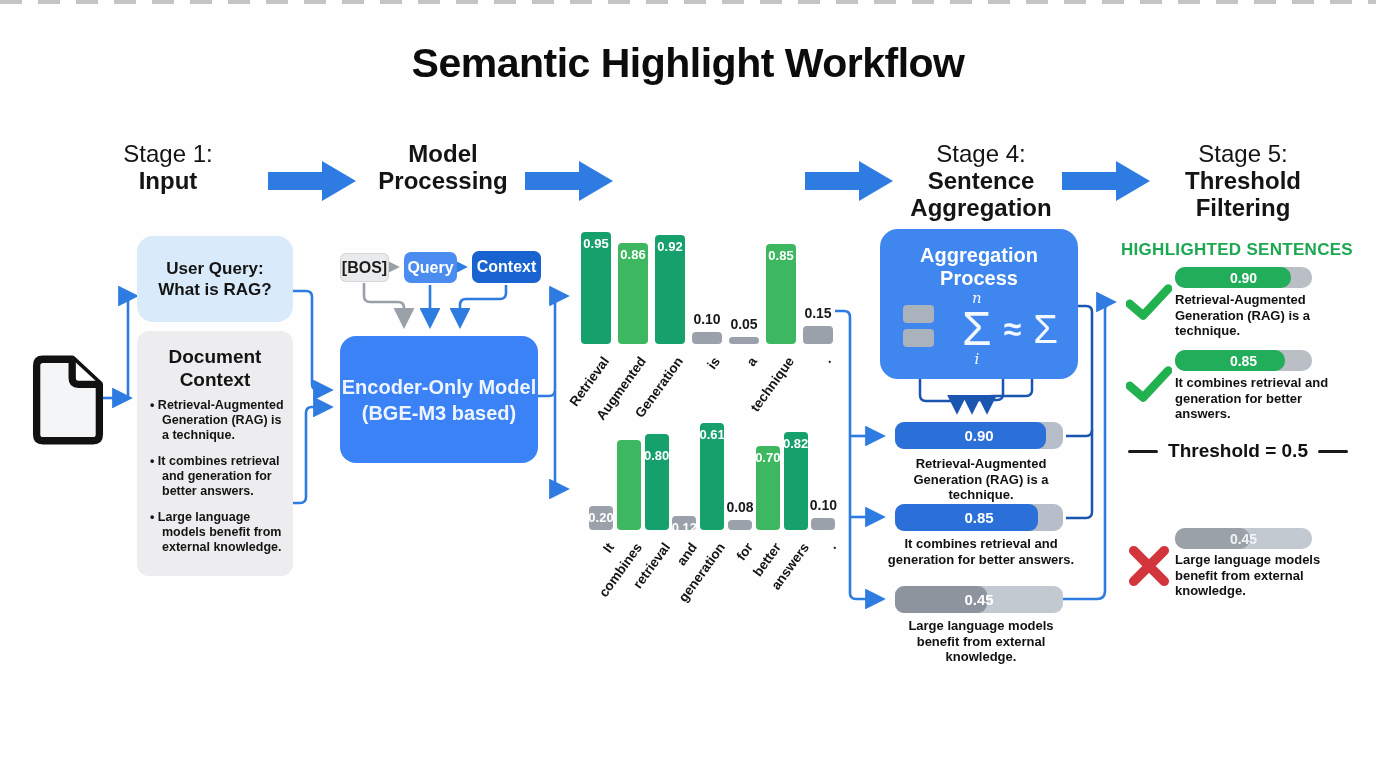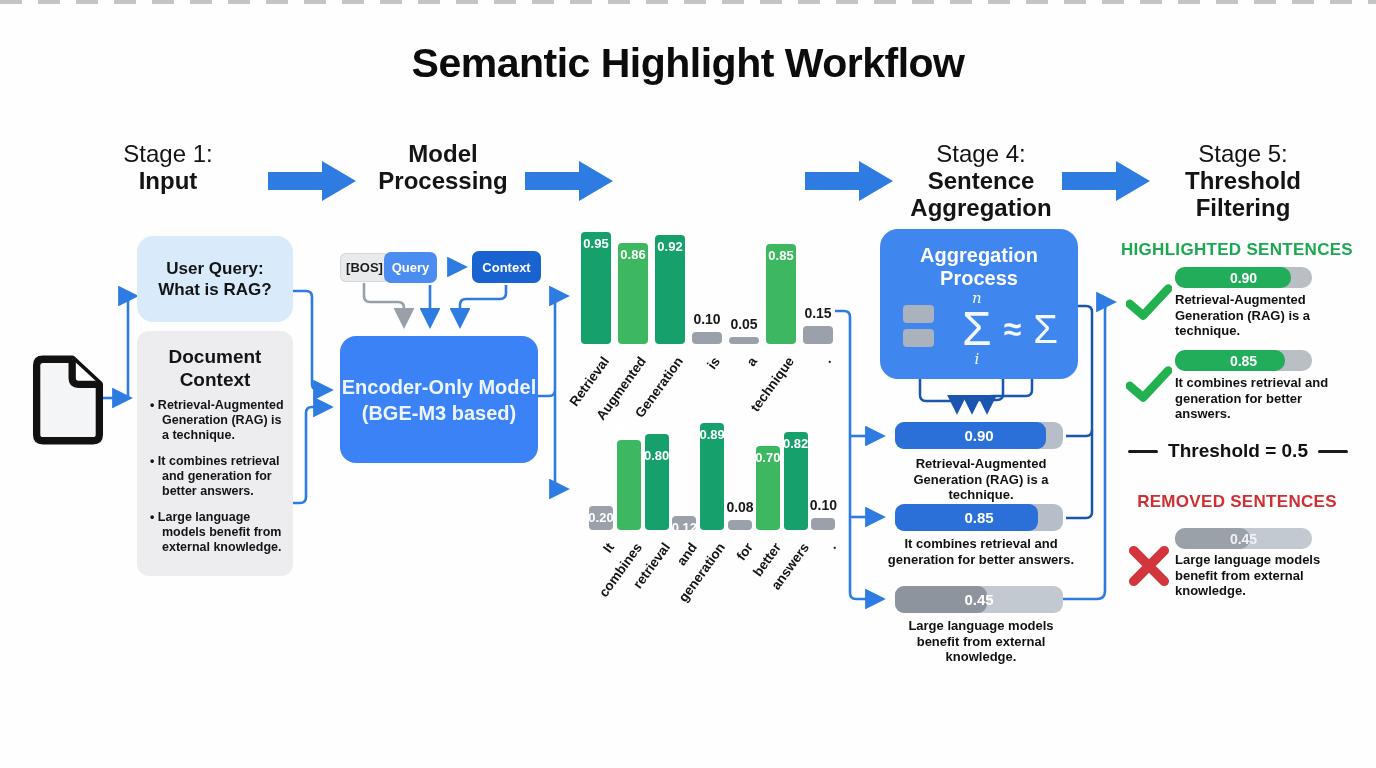--- a/index.html
+++ b/index.html
@@ -18,25 +18,25 @@
   
   .uqbox{left:137px;top:236px;width:156px;height:86px;background:#d9eafb;border-radius:16px;
     display:flex;align-items:center;justify-content:center;text-align:center;
     font-size:17px;font-weight:700;line-height:21px;}
   .dcbox{left:137px;top:331px;width:156px;height:245px;background:#ededef;border-radius:12px;}
   .dctitle{left:137px;top:345px;width:156px;text-align:center;font-size:19px;font-weight:700;line-height:23px;}
   .dcbullets{left:150px;top:398px;width:134px;font-size:12.5px;font-weight:700;line-height:15px;}
   .dcbullets div{margin-bottom:11px;padding-left:12px;text-indent:-12px;}
   .dcbullets div::before{content:"•  ";}
   
-  .tok{display:flex;align-items:center;justify-content:center;font-weight:700;font-size:13px;
+  .tok{display:flex;align-items:center;justify-content:center;font-weight:700;font-size:16px;
        border-radius:6px;}
   .tok-bos{left:340px;top:253px;width:49px;height:29px;background:#e9eaec;color:#1c1c1c;
            box-shadow:0 0 0 1px #d4d6d9 inset;}
-  .tok-query{left:384px;top:252px;width:53px;height:31px;background:#4a8cf0;color:#fff;border-radius:7px;}
+  .tok-query{left:404px;top:252px;width:53px;height:31px;background:#4a8cf0;color:#fff;border-radius:7px;}
   .tok-context{left:472px;top:251px;width:69px;height:32px;background:#1863cf;color:#fff;border-radius:7px;}
   .encbox{left:340px;top:336px;width:198px;height:127px;background:#3b82f6;border-radius:16px;
     display:flex;align-items:center;justify-content:center;text-align:center;color:#eef5ff;
     font-size:20px;font-weight:700;line-height:26px;}
   
   .chart{left:0;top:0;width:1376px;height:768px;pointer-events:none;}
   .tbar{position:absolute;border-radius:4px;}
   .tlab{position:absolute;text-align:center;font-weight:700;}
   .tlab.in{color:#fff;font-size:13px;}
   .tlab.out{color:#16181a;font-size:14px;}
@@ -200,21 +200,21 @@
       <div class="tbar" style="left: 616.8px; top: 440px; width: 24px; height: 90px; background: rgb(62, 184, 96);"></div>
       <div class="tlab in" style="left: 612.8px; top: 420px; width: 32px;">0.75</div>
       <div class="tcat" style="left: 542.8px; top: 540px;">combines</div>
       <div class="tbar" style="left: 644.6px; top: 434px; width: 24px; height: 96px; background: rgb(22, 160, 107);"></div>
       <div class="tlab in" style="left: 640.6px; top: 448px; width: 32px;">0.80</div>
       <div class="tcat" style="left: 570.6px; top: 540px;">retrieval</div>
       <div class="tbar" style="left: 672.4px; top: 515.6px; width: 24px; height: 14.4px; background: rgb(154, 161, 170);"></div>
       <div class="tlab in" style="left: 668.4px; top: 519.6px; width: 32px;">0.12</div>
       <div class="tcat" style="left: 598.4px; top: 540px;">and</div>
       <div class="tbar" style="left: 700.2px; top: 423.2px; width: 24px; height: 106.8px; background: rgb(22, 160, 107);"></div>
-      <div class="tlab in" style="left: 696.2px; top: 427.2px; width: 32px;">0.89</div>
+      <div class="tlab in" style="left: 696.2px; top: 427.2px; width: 32px;">0.61</div>
       <div class="tcat" style="left: 626.2px; top: 540px;">generation</div>
       <div class="tbar" style="left: 728px; top: 520.4px; width: 24px; height: 9.6px; background: rgb(154, 161, 170);"></div>
       <div class="tlab out" style="left: 720px; top: 499.4px; width: 40px;">0.08</div>
       <div class="tcat" style="left: 654px; top: 540px;">for</div>
       <div class="tbar" style="left: 755.8px; top: 446px; width: 24px; height: 84px; background: rgb(62, 184, 96);"></div>
       <div class="tlab in" style="left: 751.8px; top: 450px; width: 32px;">0.70</div>
       <div class="tcat" style="left: 681.8px; top: 540px;">better</div>
       <div class="tbar" style="left: 783.6px; top: 431.6px; width: 24px; height: 98.4px; background: rgb(22, 160, 107);"></div>
       <div class="tlab in" style="left: 779.6px; top: 435.6px; width: 32px;">0.82</div>
       <div class="tcat" style="left: 709.6px; top: 540px;">answers</div>
@@ -276,21 +276,20 @@
     <path d="M4,22 L18,34 L44,6" fill="none" stroke="#21b14e" stroke-width="9" stroke-linecap="round" stroke-linejoin="round"></path>
   </svg>
   <div class="abs z2 s5text" style="top:375px">It combines retrieval and generation for better answers.</div>
 
   <div class="abs z2 thresh">
     <div class="tl"></div>
     <div class="tt">Threshold = 0.5</div>
     <div class="tl"></div>
   </div>
 
-  <div class="abs z2 remhdr">REMOVED SENTENCES</div>
 
   <div class="abs z2 s5bar" style="top:528px;background:#c3c9d0">
     <div class="s5fill" style="background: rgb(154, 161, 169); width: 55%;"></div>
     <div class="s5val" style="color:#f2f3f5">0.45</div>
   </div>
   <svg class="abs z2" style="left:1128px;top:545px" width="42" height="42" viewBox="0 0 44 44">
     <path d="M6,6 L38,38 M38,6 L6,38" fill="none" stroke="#d3353d" stroke-width="10" stroke-linecap="round"></path>
   </svg>
   <div class="abs z2 s5text" style="top:552px">Large language models benefit from external knowledge.</div>
 </div>

